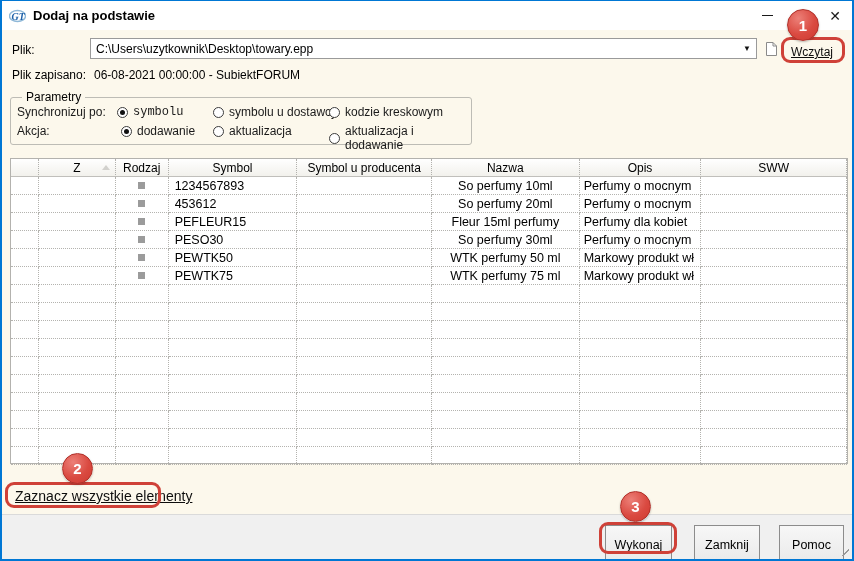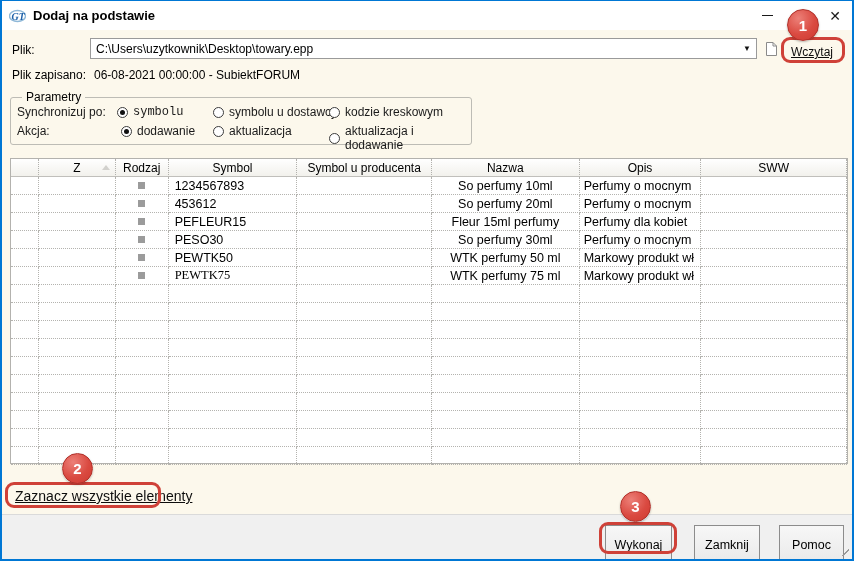--- a/index.html
+++ b/index.html
@@ -236,21 +236,21 @@
             <div class="td c" style="width: 148px;">WTK perfumy 50 ml</div>
             <div class="td" style="width: 122px;">Markowy produkt wł</div>
             <div class="td" style="width: 146px;"></div>
           </div>
           <div class="tr">
             <div class="td" style="width: 28px;"></div>
             <div class="td" style="width: 77px;"></div>
             <div class="td" style="width: 53px;">
               <span class="sq"></span>
             </div>
-            <div class="td" style="width: 129px; padding-left: 6px; font-family: Liberation Serif, serif;">PEWTK75</div>
+            <div class="td" style="width: 129px; padding-left: 6px;">PEWTK75</div>
             <div class="td" style="width: 135px;"></div>
             <div class="td c" style="width: 148px;">WTK perfumy 75 ml</div>
             <div class="td" style="width: 122px;">Markowy produkt wł</div>
             <div class="td" style="width: 146px;"></div>
           </div>
           <div class="tr">
             <div class="td" style="width: 28px;"></div>
             <div class="td" style="width: 77px;"></div>
             <div class="td" style="width: 53px;"></div>
             <div class="td" style="width: 129px;"></div>

